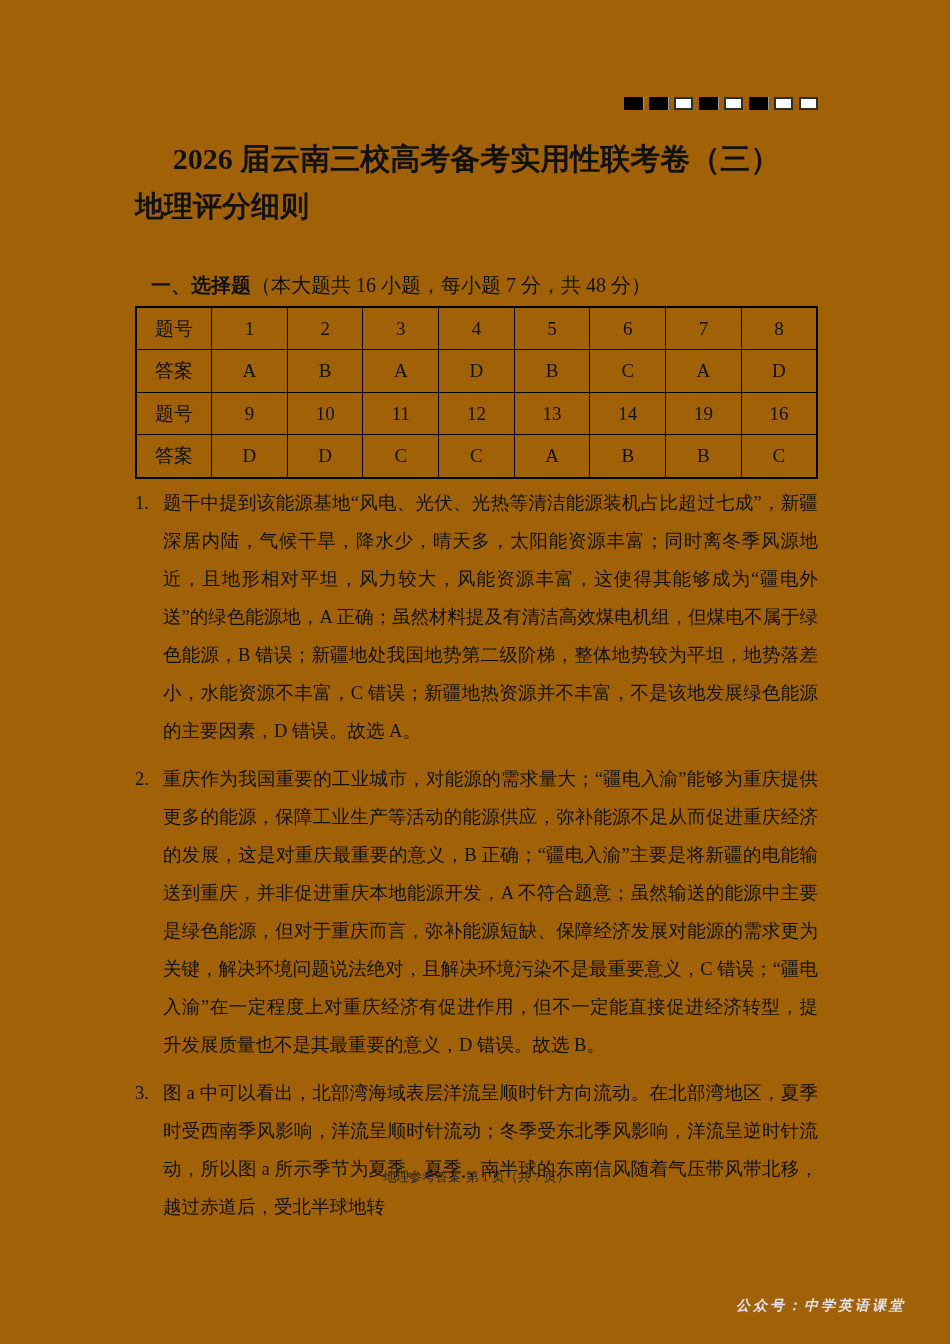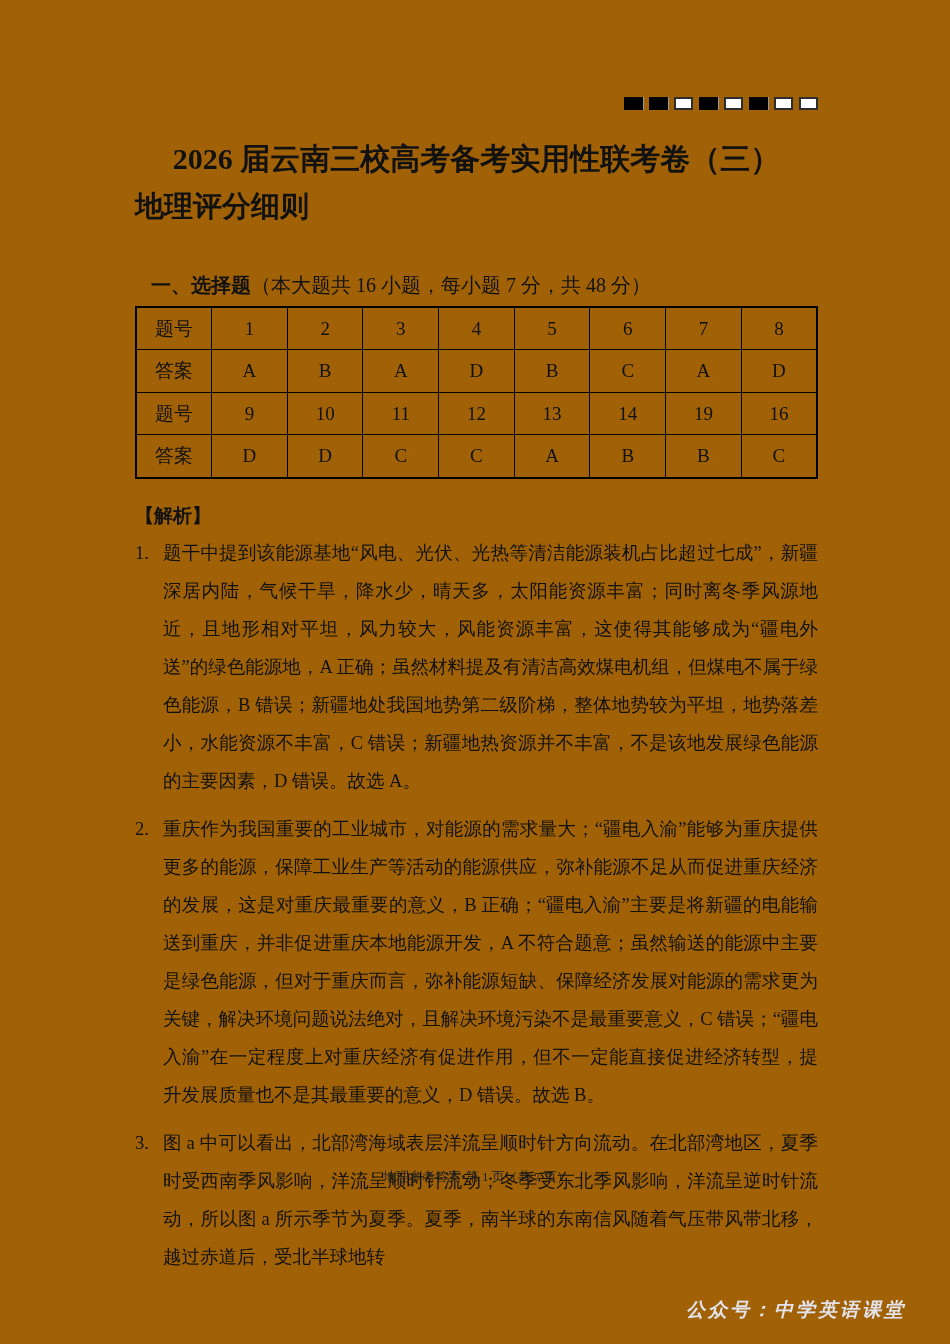--- a/index.html
+++ b/index.html
@@ -97,21 +97,21 @@
     width: 683px;
     text-align: center;
     font-size: 13px;
     color: #222;
   }
 
   .watermark {
     position: absolute;
     top: 1297px;
     right: 44px;
-    font-size: 19px;
+    font-size: 14px;
     font-weight: bold;
     font-style: italic;
     letter-spacing: 3px;
     color: #e3e3eb;
   }
 </style>
 </head>
 <body>
 
 <div class="page">
@@ -176,21 +176,20 @@
             <td>C</td>
             <td>C</td>
             <td>A</td>
             <td>B</td>
             <td>B</td>
             <td>C</td>
           </tr>
         </tbody>
     </table>
 
-    <div class="analysis-label">【解析】</div>
 
     <ol class="items" id="analysis-items">
         <li class="item"><span class="num">1.</span><span class="item-text">题干中提到该能源基地“风电、光伏、光热等清洁能源装机占比超过七成”，新疆深居内陆，气候干旱，降水少，晴天多，太阳能资源丰富；同时离冬季风源地近，且地形相对平坦，风力较大，风能资源丰富，这使得其能够成为“疆电外送”的绿色能源地，A 正确；虽然材料提及有清洁高效煤电机组，但煤电不属于绿色能源，B 错误；新疆地处我国地势第二级阶梯，整体地势较为平坦，地势落差小，水能资源不丰富，C 错误；新疆地热资源并不丰富，不是该地发展绿色能源的主要因素，D 错误。故选 A。</span></li>
         <li class="item"><span class="num">2.</span><span class="item-text">重庆作为我国重要的工业城市，对能源的需求量大；“疆电入渝”能够为重庆提供更多的能源，保障工业生产等活动的能源供应，弥补能源不足从而促进重庆经济的发展，这是对重庆最重要的意义，B 正确；“疆电入渝”主要是将新疆的电能输送到重庆，并非促进重庆本地能源开发，A 不符合题意；虽然输送的能源中主要是绿色能源，但对于重庆而言，弥补能源短缺、保障经济发展对能源的需求更为关键，解决环境问题说法绝对，且解决环境污染不是最重要意义，C 错误；“疆电入渝”在一定程度上对重庆经济有促进作用，但不一定能直接促进经济转型，提升发展质量也不是其最重要的意义，D 错误。故选 B。</span></li>
         <li class="item"><span class="num">3.</span><span class="item-text">图 a 中可以看出，北部湾海域表层洋流呈顺时针方向流动。在北部湾地区，夏季时受西南季风影响，洋流呈顺时针流动；冬季受东北季风影响，洋流呈逆时针流动，所以图 a 所示季节为夏季。夏季，南半球的东南信风随着气压带风带北移，越过赤道后，受北半球地转</span></li>
       </ol>
 
   </div>
 
   <div class="footer">地理参考答案•第 1 页（共 7 页）</div>

